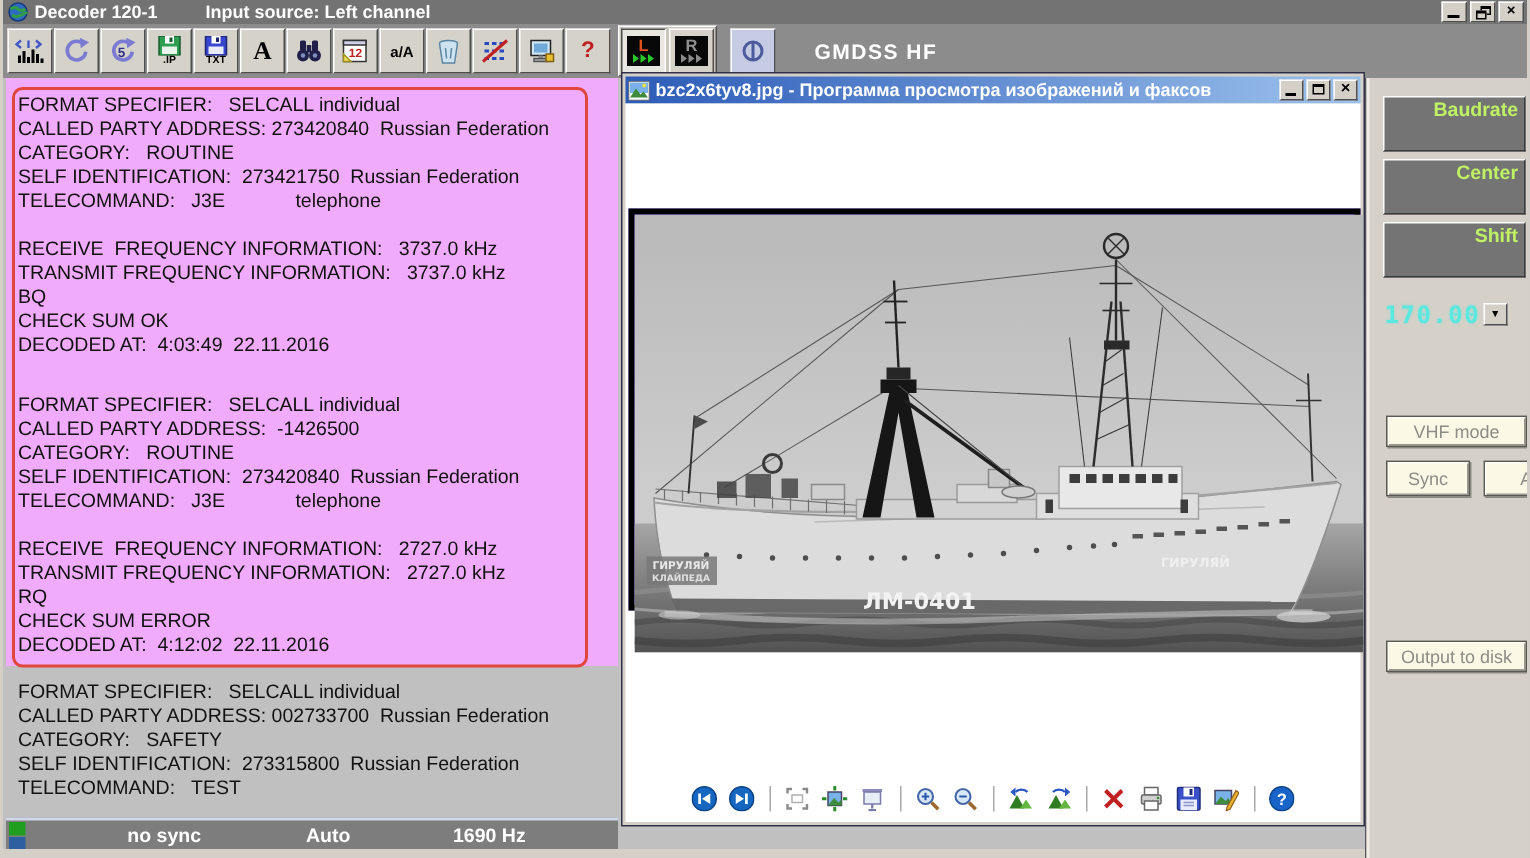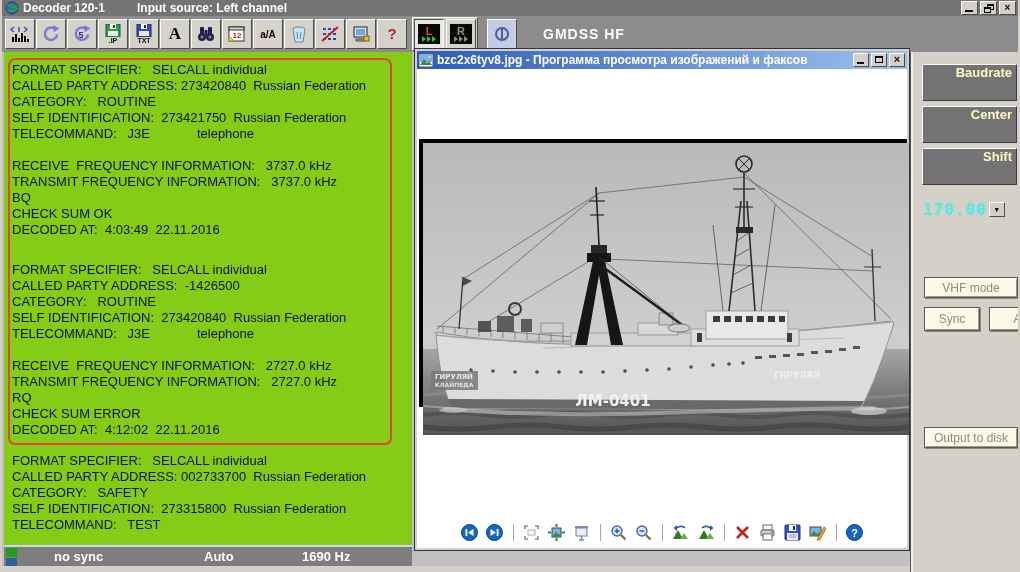--- a/index.html
+++ b/index.html
@@ -33,32 +33,32 @@
   .chanbox .ltr{font-size:11px;font-weight:bold;line-height:10px;}
   .arrows{display:flex;gap:1px;}
   .arr{width:0;height:0;border-top:3px solid transparent;border-bottom:3px solid transparent;border-left:4px solid #28c828;}
   .arr.gray{border-left-color:#8a8a8a;}
   .pausebtn{margin-left:9px;width:30px;height:30px;background:#c6cbe4;border:1px solid;
     border-color:#fdfdfd #4e4e4e #4e4e4e #fdfdfd;display:flex;align-items:center;justify-content:center;}
   .pausecircle{width:14px;height:14px;border:2px solid #4b5b9e;border-radius:50%;position:relative;}
   .pausecircle::after{content:"";position:absolute;left:4px;top:-1px;width:2px;height:12px;background:#4b5b9e;}
   .gmdss{color:#fff;font-weight:bold;font-size:14px;letter-spacing:1px;margin-left:26px;}
   
-  .left-panel{position:absolute;left:2px;top:52px;width:408px;height:493px;background:#84cc16;}
+  .left-panel{position:absolute;left:2px;top:52px;width:408px;height:392px;background:#f0abfc;}
   .redbox{position:absolute;left:4px;top:6px;width:384px;height:387px;border:2px solid #e0463c;border-radius:7px;}
   .decoded{position:absolute;font-size:13px;line-height:16px;color:#111;white-space:pre;}
   .blk1{left:8px;top:10px;}
   .blk2{left:8px;top:210px;}
   .blk3{left:8px;top:401px;}
   
   .statusbar{position:absolute;left:2px;top:545px;width:408px;height:21px;background:#7d7d7d;
     border-top:2px solid #cfd8ea;color:#fff;font-weight:bold;font-size:13px;}
   .sb-sq1{position:absolute;left:2px;top:1px;width:11px;height:9px;background:#1f9e1f;}
   .sb-sq2{position:absolute;left:2px;top:11px;width:11px;height:9px;background:#2d5fa0;}
-  .sb-sync{position:absolute;left:50px;top:2px;width:80px;text-align:left;}
+  .sb-sync{position:absolute;left:50px;top:2px;width:80px;text-align:right;}
   .sb-mode{position:absolute;left:200px;top:2px;width:60px;}
   .sb-freq{position:absolute;left:298px;top:2px;width:75px;text-align:left;}
   .bottom-strip{position:absolute;left:0;top:566px;width:100%;height:6px;background:#d4d0c8;}
   
   .viewer{position:absolute;left:412px;top:48px;width:496px;height:503px;background:#d4d0c8;
     border:1px solid #30304a;padding:2px;}
   .v-title{height:18px;background:linear-gradient(90deg,#2c5bb8,#9cc2ec);display:flex;align-items:center;
     color:#fff;font-weight:bold;font-size:12px;padding:0 2px;}
   .v-title .v-text{margin-left:4px;white-space:nowrap;overflow:hidden;flex:1;}
   .v-btn{width:16px;height:14px;background:#d4d0c8;border:1px solid;border-color:#fff #4e4e4e #4e4e4e #fff;
@@ -66,21 +66,21 @@
   .v-content{position:relative;background:#fff;height:479px;}
   .photo{position:absolute;left:2px;top:70px;width:488px;height:268px;border:4px solid #000000;background:#8b5cf6;}
   .v-toolbar{position:absolute;left:0;bottom:7px;width:100%;display:flex;justify-content:center;align-items:center;gap:7px;}
   .v-sep{width:1px;height:17px;background:#a8a8a8;margin:0 2px;}
   .vicon{width:18px;height:18px;display:flex;align-items:center;justify-content:center;}
   
   .right-panel{position:absolute;left:909px;top:52px;width:111px;height:520px;background:#d5d1c8;
     border-left:2px solid #efece5;box-shadow:-1px 0 0 #55555f;}
   .lcd{position:absolute;left:9px;width:95px;height:37px;background:#747474;border:1px solid;
     border-color:#fbfbfb #3c3c3c #3c3c3c #fbfbfb;}
-  .lcd-label{color:#fef9c3;font-weight:bold;font-size:13px;text-align:right;padding:0 4px;line-height:15px;}
+  .lcd-label{color:#bef264;font-weight:bold;font-size:13px;text-align:right;padding:0 4px;line-height:15px;}
   .lcd-row{display:flex;align-items:center;justify-content:flex-start;padding-right:2px;height:19px;margin-top:36px;}
   .lcd-val{color:#5ae8e0;font-family:"DejaVu Sans Mono",monospace;font-weight:bold;font-size:16px;
     letter-spacing:1px;margin-right:2px;text-shadow:0 0 2px rgba(90,232,224,.55);}
   .drop-btn{width:16px;height:15px;background:#d4d0c8;border:1px solid;border-color:#fff #4e4e4e #4e4e4e #fff;
     font-size:7px;line-height:13px;text-align:center;color:#000;flex:0 0 auto;}
   .demod{position:absolute;left:9px;top:134px;width:95px;height:42px;background:#747474;border:1px solid;
     border-color:#fbfbfb #3c3c3c #3c3c3c #fbfbfb;}
   .demod-combo{display:flex;align-items:center;margin:1px 2px;height:19px;background:#6b6b6b;
     border:1px solid;border-color:#3c3c3c #fbfbfb #fbfbfb #3c3c3c;}
   .demod-val{flex:1;color:#5ae8e0;font-size:13px;font-weight:bold;padding-left:4px;font-family:"DejaVu Sans Mono",monospace;}

